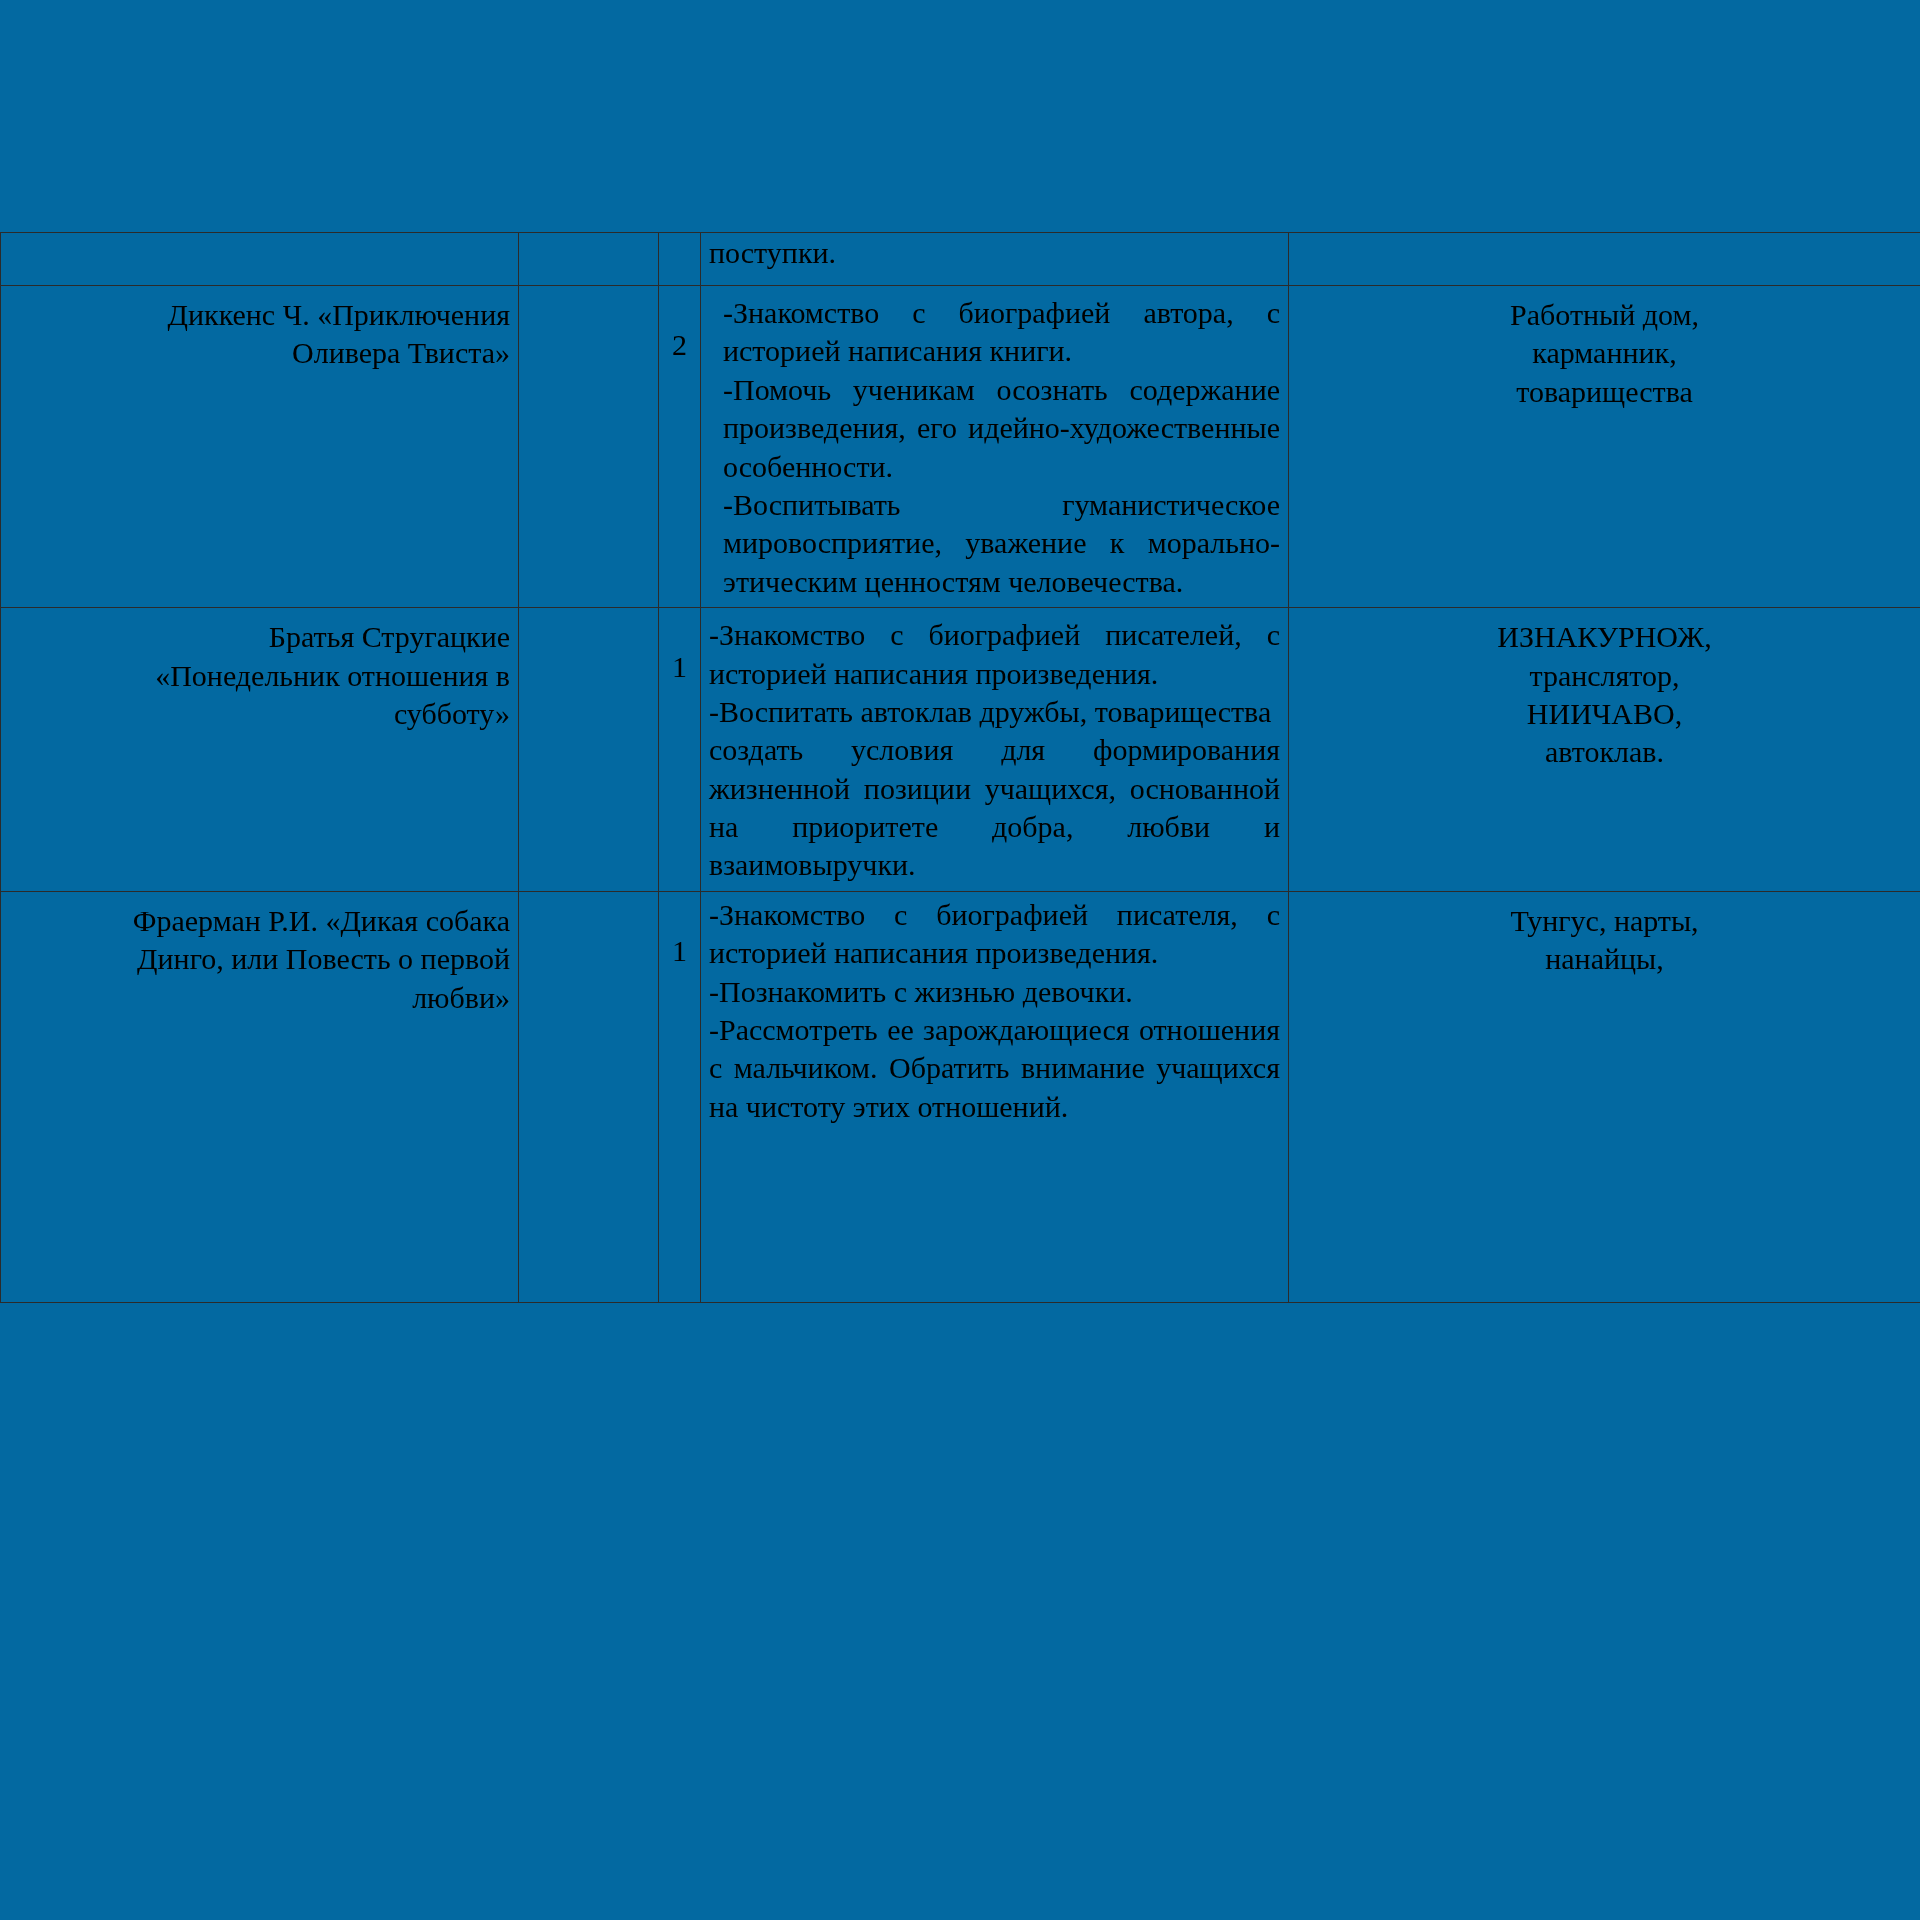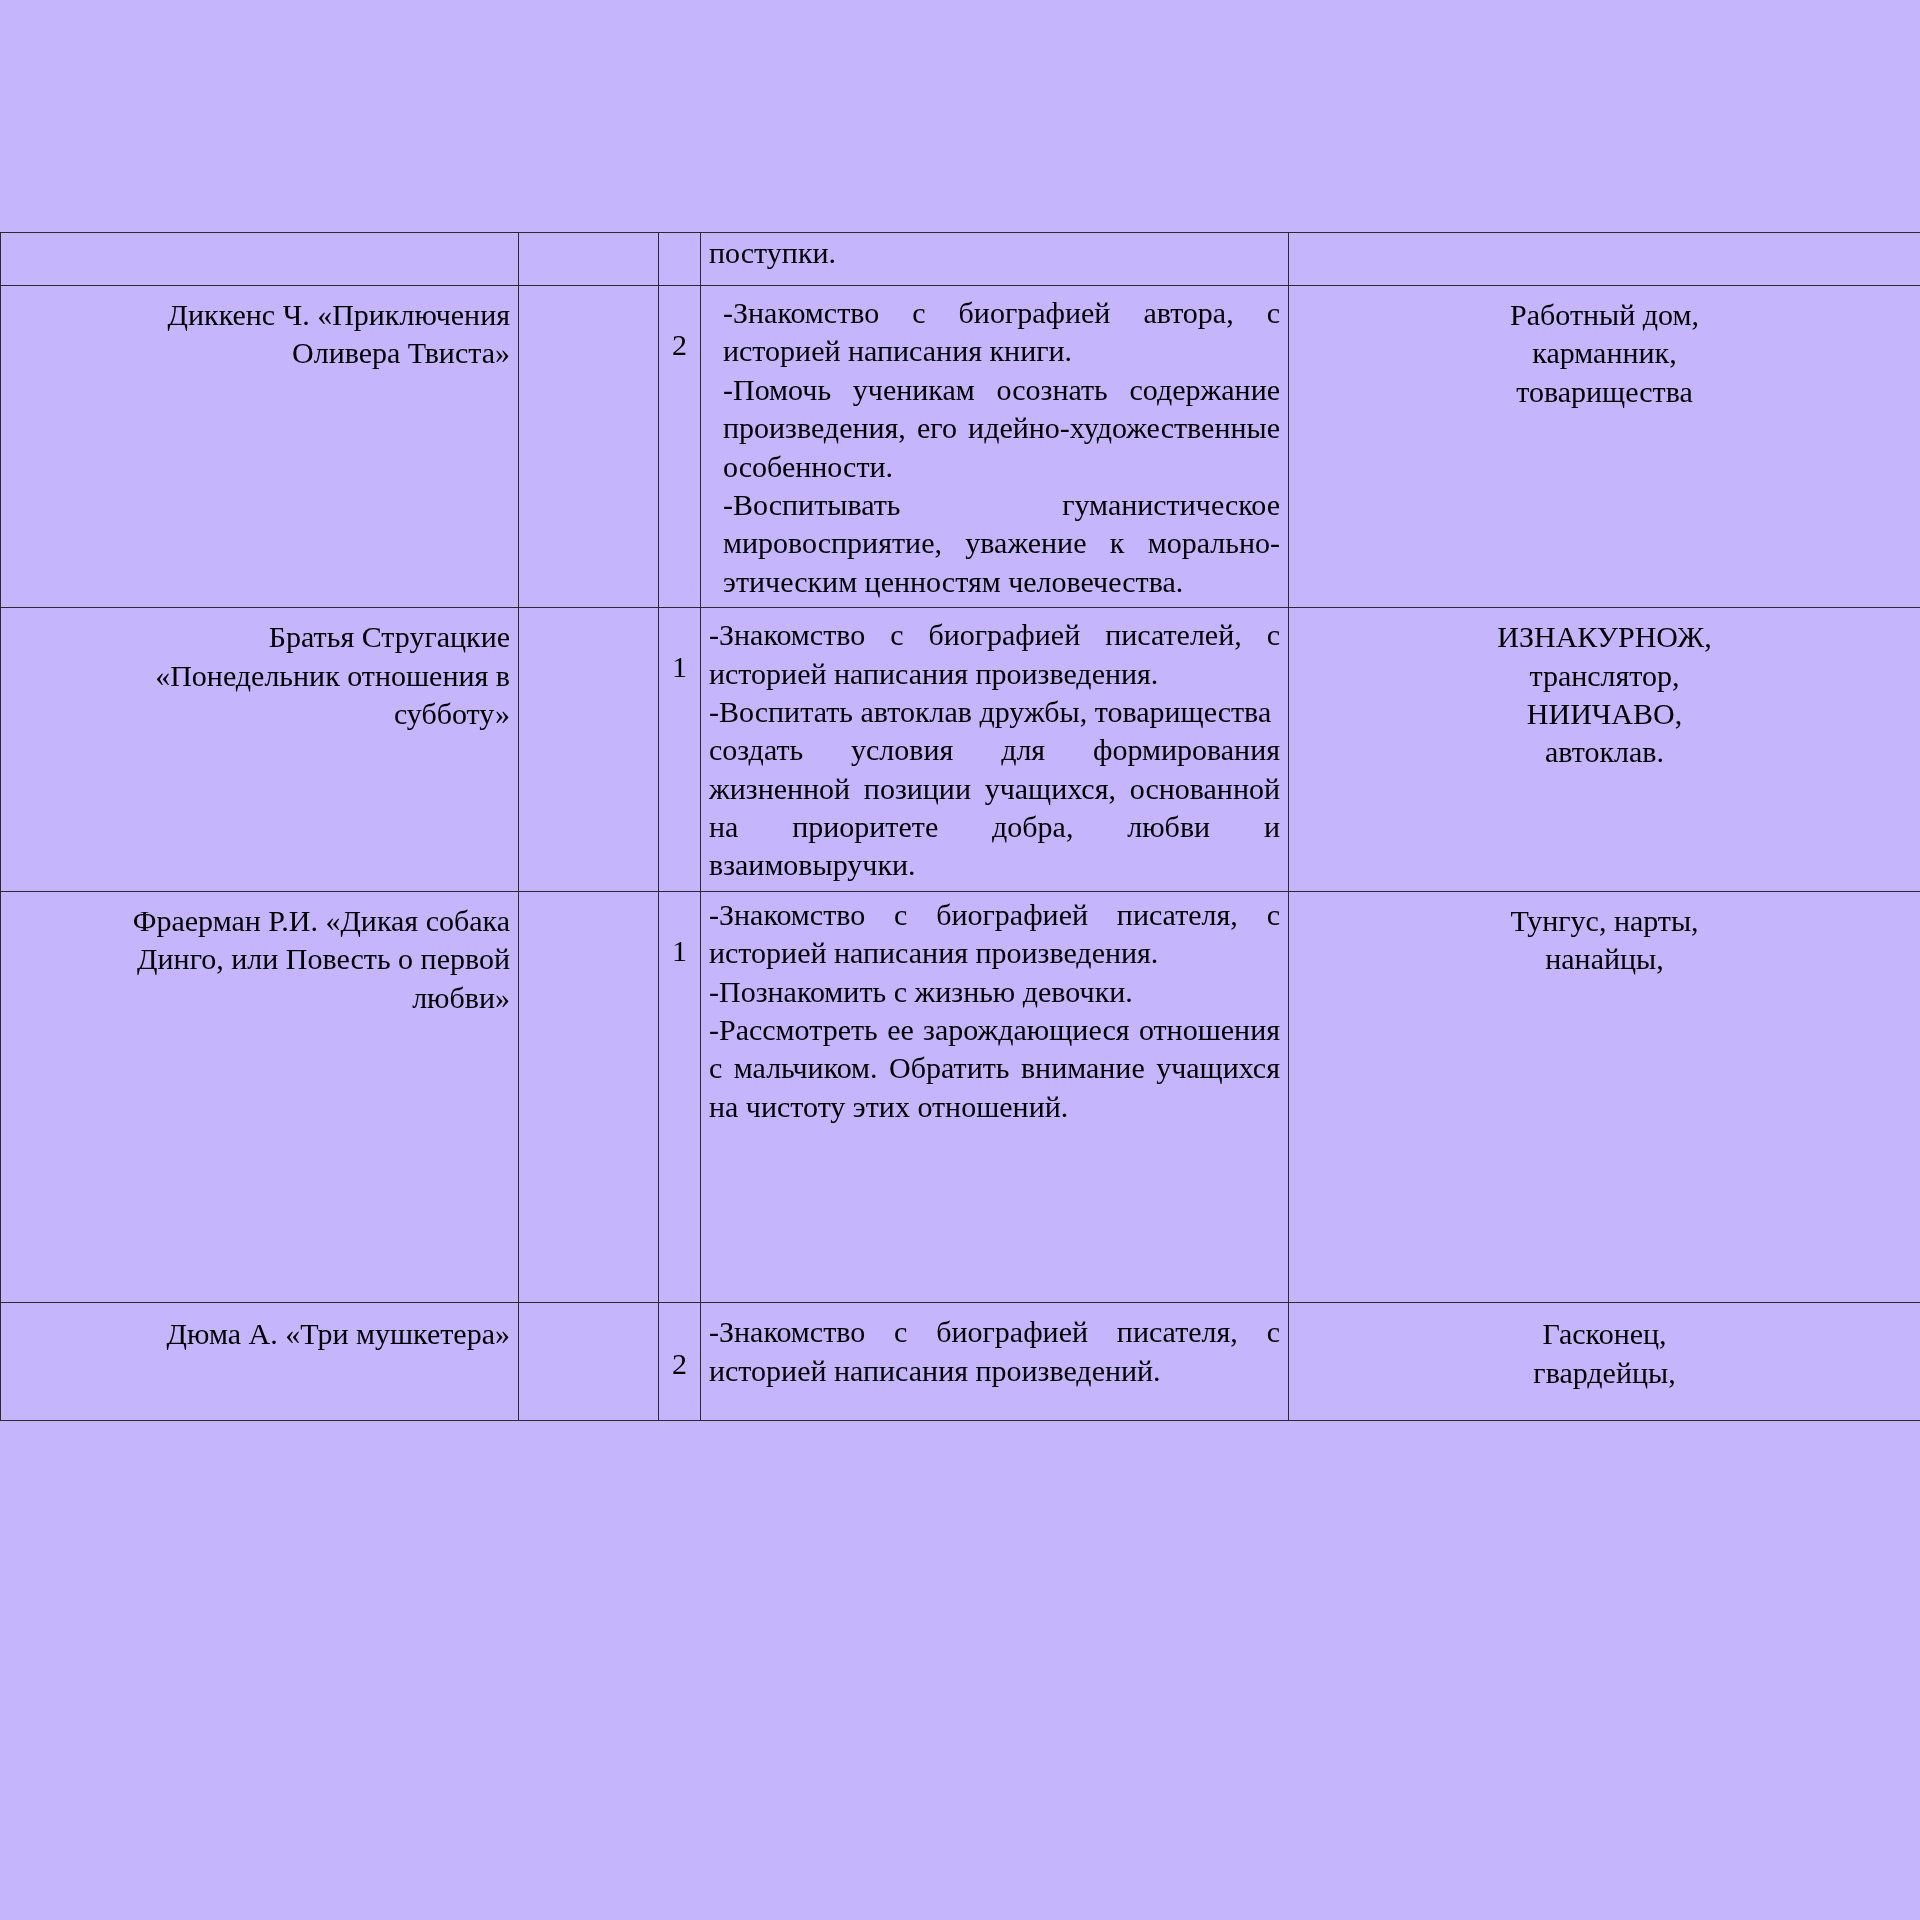--- a/index.html
+++ b/index.html
@@ -11,21 +11,21 @@
     width: 1920px;
     height: 1920px;
     font-family: "Liberation Serif", "DejaVu Serif", serif;
     color: #000000;
     overflow: hidden;
   }
   .page {
     position: relative;
     width: 1920px;
     height: 1920px;
-    background: #c4b5fd;
+    background: #0369a1;
   }
   .table-wrap {
     position: absolute;
     left: 0;
     top: 232px;
     width: 1920px;
   }
   table.doc-table {
     border-collapse: collapse;
     width: 1920px;
@@ -194,36 +194,18 @@
             <p>-Познакомить с жизнью девочки.</p>
             <p>-Рассмотреть ее зарождающиеся отношения с мальчиком. Обратить внимание учащихся на чистоту этих отношений.</p>
             <span class="spacer-fraerman"></span>
           </td>
           <td class="cell-terms">
             <p>Тунгус, нарты,</p>
             <p>нанайцы,</p>
           </td>
         </tr>
 
-        <tr class="row-dumas">
-          <td class="cell-work">
-            <p>Дюма А. «Три мушкетера»</p>
-          </td>
-          <td class="cell-date">
-            <p></p>
-          </td>
-          <td class="cell-hours">
-            <p>2</p>
-          </td>
-          <td class="cell-goals">
-            <p class="last-line-justify">-Знакомство с биографией писателя, с историей написания произведений.</p>
-          </td>
-          <td class="cell-terms">
-            <p>Гасконец,</p>
-            <p>гвардейцы,</p>
-          </td>
-        </tr>
 
       </tbody>
     </table>
   </div>
 
 </div>
 
 </body></html>

